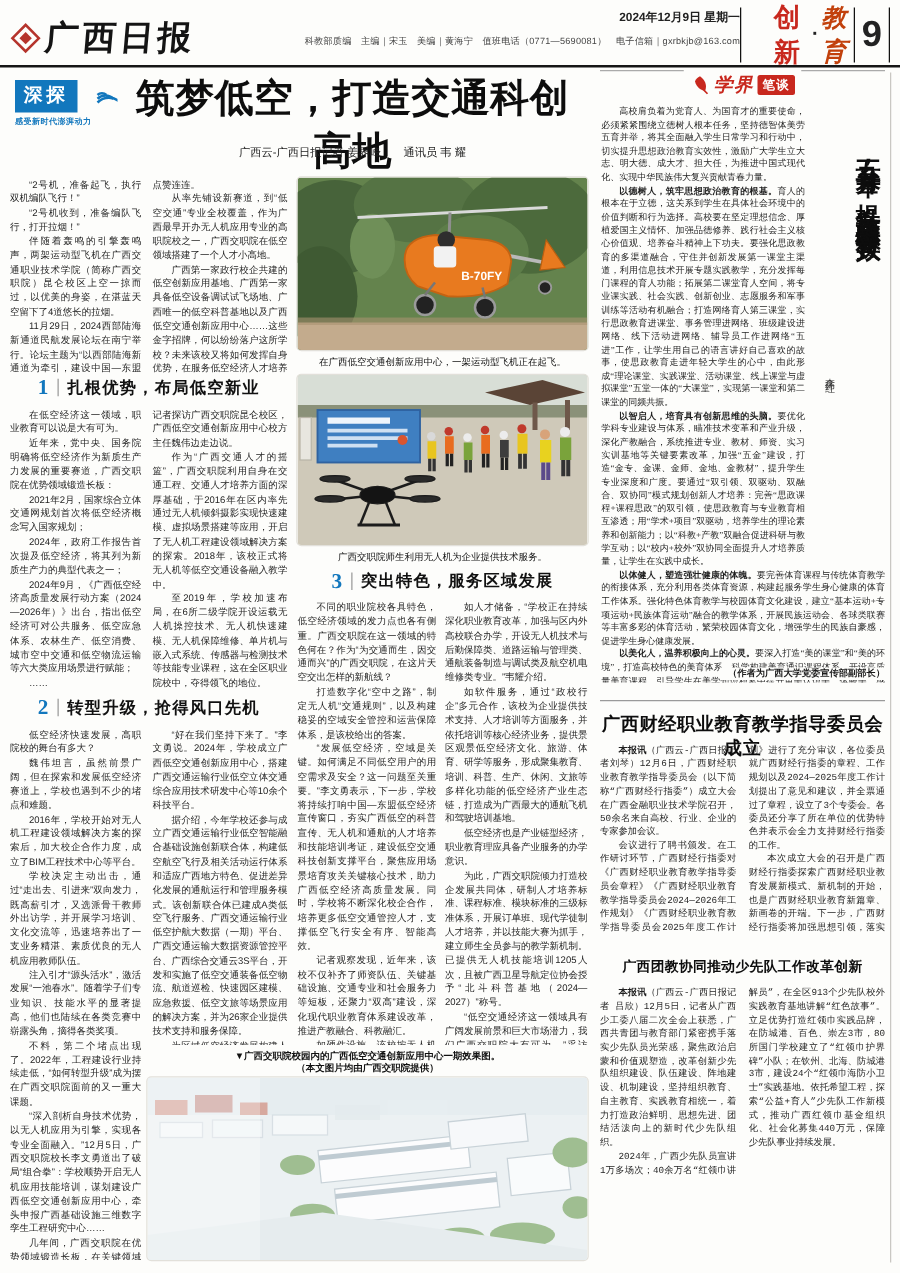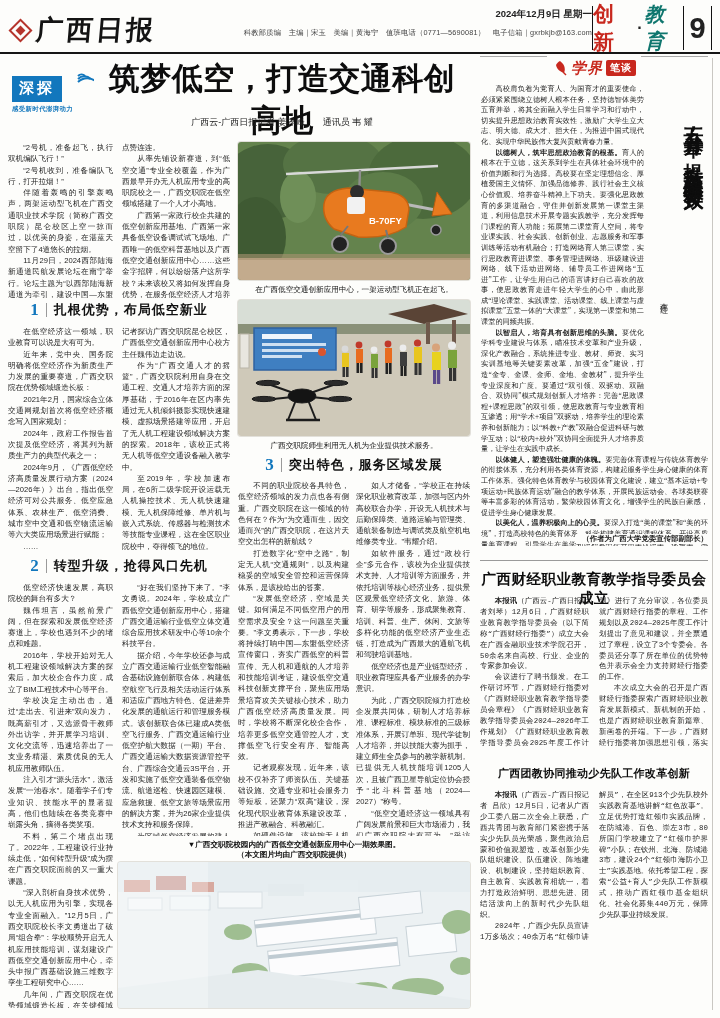--- a/index.html
+++ b/index.html
@@ -9,32 +9,32 @@
   .logo{position:absolute;left:12px;top:12px;display:flex;align-items:center;gap:7px;}
   .diamond{width:13px;height:13px;border:2.5px solid #b5342c;transform:rotate(45deg);position:relative;}
   .diamond::after{content:"";position:absolute;left:3px;top:3px;width:7px;height:7px;background:#b5342c;}
   .paper-name{font-family:"Liberation Serif",serif;font-weight:900;font-size:27px;letter-spacing:3px;
               transform:skewX(-5deg);color:#141414;}
   .head-info{position:absolute;right:128px;top:8px;text-align:right;}
   .dateline{font-size:9.5px;font-weight:bold;color:#222;}
   .staffline{font-size:7.3px;color:#444;margin-top:7px;letter-spacing:.2px;}
   .section-box{position:absolute;right:8px;top:6px;width:118px;height:44px;display:flex;align-items:stretch;
                border-left:1px solid #111;border-right:1px solid #111;}
-  .section-name{flex:1;display:flex;align-items:center;justify-content:center;gap:2px;}
+  .section-name{flex:1;display:flex;align-items:center;justify-content:center;gap:2px;margin-left:26px;}
   .sec-innov{color:#c8281e;font-weight:900;font-size:21px;letter-spacing:1px;}
   .sec-dot{font-size:16px;font-weight:900;color:#222;}
-  .sec-edu{font-family:Liberation Serif, serif;font-style:italic;font-weight:900;font-size:20px;color:#0f766e;}
+  .sec-edu{font-family:Liberation Serif, serif;font-style:italic;font-weight:900;font-size:20px;color:#c2410c;}
   .page-num{width:27px;border-left:1px solid #111;display:flex;align-items:center;justify-content:center;
             font-size:29px;font-weight:900;color:#222;}
   .head-rule{position:absolute;left:0;right:0;top:52px;height:2px;background:#161616;}
   .page-edge{position:absolute;right:7px;top:58px;bottom:8px;border-right:1px solid #c9c7c2;}
   
   .badge{position:absolute;left:12px;top:64px;width:78px;}
   .badge-box{display:inline-block;background:#1277bd;color:#fff;font-weight:900;font-size:15px;
-             letter-spacing:3px;padding:3px 7px 4px;position:relative;margin-top:12px;}
+             letter-spacing:3px;padding:3px 7px 4px;position:relative;}
   .badge-arcs{position:absolute;left:64px;top:1px;}
   .badge-sub{color:#1277bd;font-size:6.4px;font-weight:bold;margin-top:3px;letter-spacing:.4px;}
   .headline{position:absolute;left:94px;top:58px;width:376px;text-align:center;
             font-size:31px;font-weight:900;letter-spacing:.5px;color:#0d0d0d;}
   .byline{position:absolute;left:94px;top:116px;width:376px;text-align:center;font-size:9px;color:#222;}
   .col{position:absolute;font-family:Liberation Sans, sans-serif;font-size:7.6px;line-height:11.3px;
        text-align:justify;overflow:hidden;color:#1f1f1f;}
   .col p{margin:0;text-indent:2em;}
   .cont p:first-child{text-indent:0;}
   .sec-head{position:absolute;display:flex;align-items:center;justify-content:center;gap:7px;}

